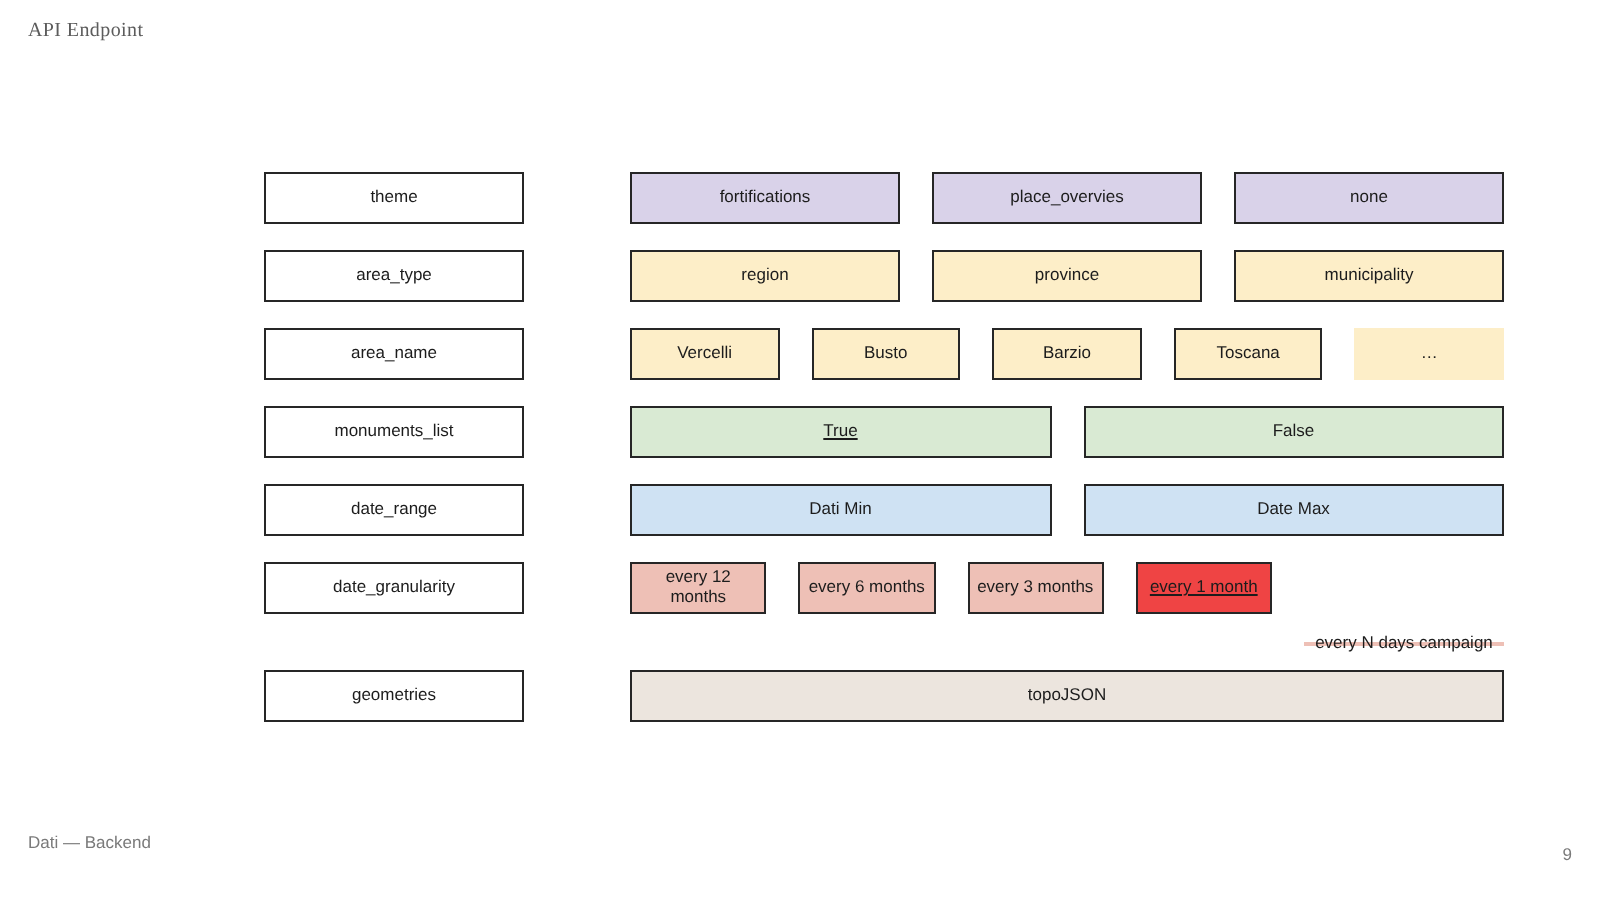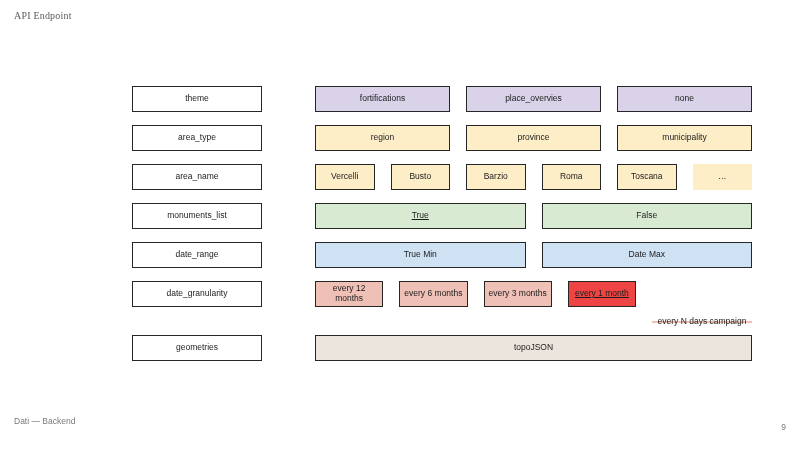--- a/index.html
+++ b/index.html
@@ -135,36 +135,35 @@
           <div class="cell" style="background: rgb(253, 238, 200);">province</div>
           <div class="cell" style="background: rgb(253, 238, 200);">municipality</div>
         </div>
       </div>
       <div class="param-row">
         <div class="cell label-cell">area_name</div>
         <div class="values">
           <div class="cell" style="background: rgb(253, 238, 200);">Vercelli</div>
           <div class="cell" style="background: rgb(253, 238, 200);">Busto</div>
           <div class="cell" style="background: rgb(253, 238, 200);">Barzio</div>
-          <div class="cell" style="background: rgb(253, 238, 200);">Roma</div>
           <div class="cell" style="background: rgb(253, 238, 200);">Toscana</div>
           <div class="cell noborder" style="background: rgb(253, 238, 200);">…</div>
         </div>
       </div>
       <div class="param-row">
         <div class="cell label-cell">monuments_list</div>
         <div class="values">
           <div class="cell" style="background: rgb(217, 234, 211); text-decoration: underline;">True</div>
           <div class="cell" style="background: rgb(217, 234, 211);">False</div>
         </div>
       </div>
       <div class="param-row">
         <div class="cell label-cell">date_range</div>
         <div class="values">
-          <div class="cell" style="background: rgb(207, 226, 243);">True Min</div>
+          <div class="cell" style="background: rgb(207, 226, 243);">Dati Min</div>
           <div class="cell" style="background: rgb(207, 226, 243);">Date Max</div>
         </div>
       </div>
       <div class="param-row">
         <div class="cell label-cell">date_granularity</div>
         <div class="values">
           <div class="cell" style="background: rgb(238, 192, 182);">every 12 months</div>
           <div class="cell" style="background: rgb(238, 192, 182);">every 6 months</div>
           <div class="cell" style="background: rgb(238, 192, 182);">every 3 months</div>
           <div class="cell" style="background: #ef4444; text-decoration: underline;">every 1 month</div>

